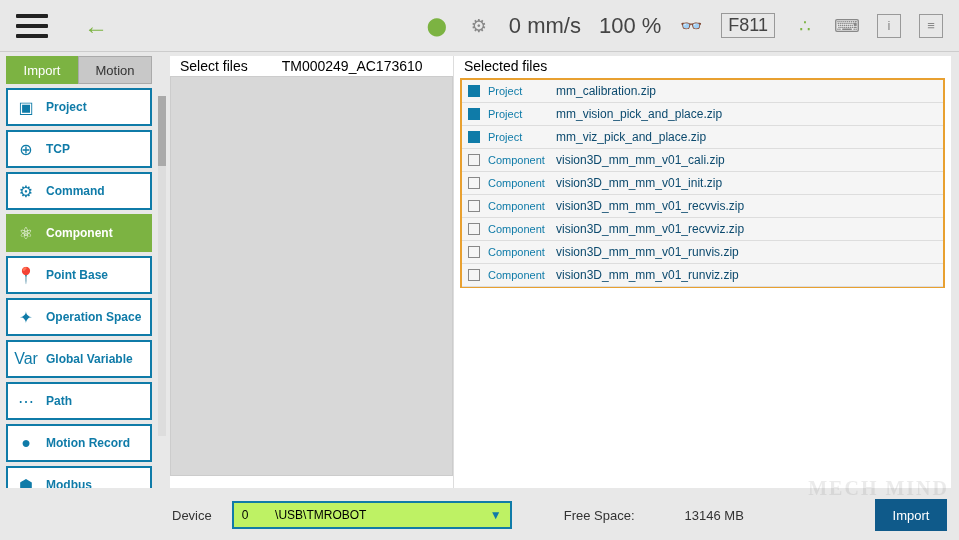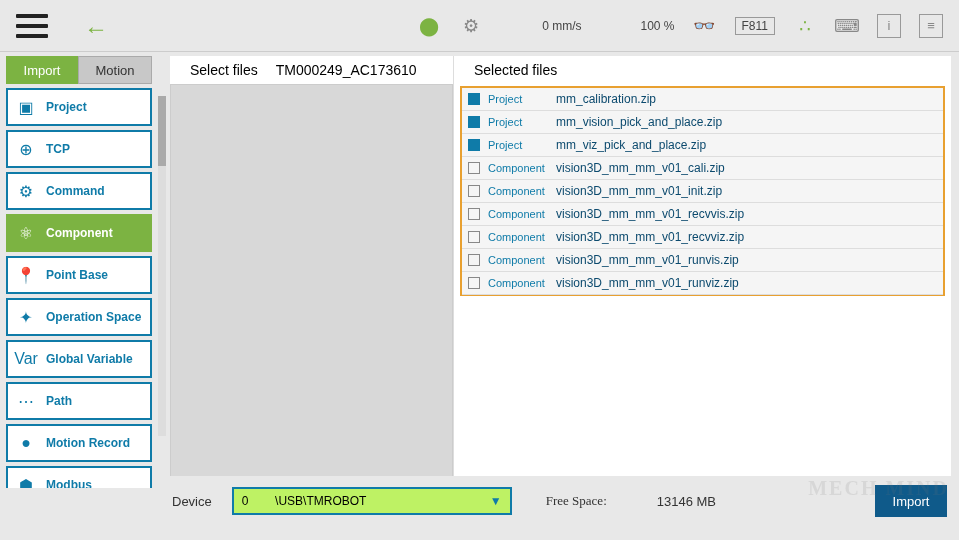--- a/index.html
+++ b/index.html
@@ -5,50 +5,50 @@
 * { box-sizing: border-box; margin: 0; padding: 0; font-family: Arial, sans-serif; }
 body { width: 959px; height: 540px; background: #e8e8e8; overflow: hidden; position: relative; }
 
 .topbar { height: 52px; background: #e8e8e8; display: flex; align-items: center; padding: 0 16px; border-bottom: 1px solid #ccc; }
 .hamburger { width: 32px; height: 24px; display: flex; flex-direction: column; justify-content: space-between; cursor: pointer; margin-right: 36px; }
 .hamburger div { height: 4px; background: #222; border-radius: 1px; }
 .back-arrow { color: #7cb342; font-size: 24px; font-weight: bold; cursor: pointer; }
 .topbar-right { margin-left: auto; display: flex; align-items: center; gap: 18px; }
 .top-icon { color: #888; font-size: 18px; display: inline-flex; align-items: center; justify-content: center; width: 24px; height: 24px; }
 .top-icon.green { color: #7cb342; }
-.top-text { color: #444; font-size: 12px; margin-left: 41px; }
-.top-box { border: 1px solid #999; padding: 1px 6px; font-size: 12px; color: #444; }
+.top-text { color: #444; font-size: 22px; }
+.top-box { border: 1px solid #999; padding: 1px 6px; font-size: 18px; color: #444; }
 
 .content { display: flex; height: 436px; }
 .sidebar { width: 158px; background: #e8e8e8; padding: 4px 6px 0 6px; overflow-y: auto; }
 .tab-row { display: flex; margin-bottom: 4px; }
 .tab { flex: 1; height: 28px; display: flex; align-items: center; justify-content: center; font-size: 13px; cursor: pointer; }
 .tab.active { background: #7cb342; color: #fff; }
 .tab.inactive { background: #c8c8c8; color: #333; border: 1px solid #aaa; }
 .side-item { border: 2px solid #0f7ba8; background: #fff; height: 38px; display: flex; align-items: center; padding: 0 8px; margin-bottom: 4px; cursor: pointer; gap: 10px; }
 .side-item .icon { width: 20px; height: 20px; display: inline-flex; align-items: center; justify-content: center; color: #0f7ba8; font-size: 16px; }
 .side-item .label { color: #0f7ba8; font-weight: bold; font-size: 12px; }
 .side-item.active { background: #7cb342; border-color: #7cb342; }
 .side-item.active .icon, .side-item.active .label { color: #fff; }
 .side-scroll { position: absolute; left: 158px; top: 96px; width: 8px; height: 340px; background: #ddd; }
 .side-scroll-thumb { width: 8px; height: 70px; background: #aaa; }
 
 .main { flex: 1; display: flex; background: #fff; margin: 4px 8px 0 12px; }
 .left-pane { width: 284px; border-right: 1px solid #ddd; }
-.pane-header { height: 28px; padding: 6px 20px; font-size: 14px; background: #fff; display: flex; gap: 18px; align-items: center; }
+.pane-header { height: 20px; padding: 6px 10px; font-size: 14px; background: #fff; display: flex; gap: 34px; align-items: center; }
 .left-body { background: #d8d8d8; height: 400px; border: 1px solid #ccc; }
 .right-pane { flex: 1; border-radius: 26px; }
 .right-body { margin: 2px 6px; border: 2px solid #e8a030; height: 210px; }
 .file-row { display: flex; align-items: center; height: 23px; border-bottom: 1px solid #ddd; background: #f5f5f5; padding: 0 6px; gap: 8px; font-size: 12px; }
 .file-row .chk { width: 12px; height: 12px; border: 1px solid #888; display: inline-block; }
 .file-row .chk.proj { background: #0f7ba8; border-color: #0f7ba8; position: relative; }
 .file-row .type { color: #0f7ba8; width: 60px; font-size: 11px; }
 .file-row .fname { color: #0c4a6e; }
 
-.footer { position: absolute; bottom: 14px; left: 168px; right: 8px; height: 50px; display: flex; align-items: center; gap: 20px; padding: 0 4px; background: #e8e8e8; }
+.footer { position: absolute; bottom: 0; left: 168px; right: 8px; height: 50px; display: flex; align-items: center; gap: 20px; padding: 0 4px; background: #e8e8e8; }
 .footer-label { font-size: 13px; color: #333; }
 .device-select { width: 280px; height: 28px; border: 2px solid #0f7ba8; background: #bef264; display: flex; align-items: center; padding: 0 8px; font-size: 12px; justify-content: space-between; cursor: pointer; }
 .device-select .arrow { color: #0f7ba8; font-size: 12px; }
 .import-btn { background: #0f5a8a; color: #fff; border: none; width: 72px; height: 32px; font-size: 13px; cursor: pointer; margin-left: auto; }
 
 .watermark { position: absolute; right: 10px; bottom: 40px; color: rgba(120,120,120,0.15); font-size: 20px; font-weight: bold; letter-spacing: 2px; pointer-events: none; font-family: Liberation Serif, serif; }
 </style>
 </head>
 <body>
 
@@ -190,18 +190,18 @@
     </div>
   </div>
 </div>
 
 <div class="footer">
   <span class="footer-label">Device</span>
   <div class="device-select">
     <span style="white-space:pre;">0        \USB\TMROBOT</span>
     <span class="arrow">▼</span>
   </div>
-  <span class="footer-label" style="margin-left:14px;font-family:Liberation Serif, serif;">Free Space:</span>
+  <span class="footer-label" style="margin-left:32px;">Free Space:</span>
   <span class="footer-label" style="margin-left:30px;">13146 MB</span>
   <button class="import-btn">Import</button>
 </div>
 
 <div class="watermark">MECH MIND</div>
 
 </body></html>

